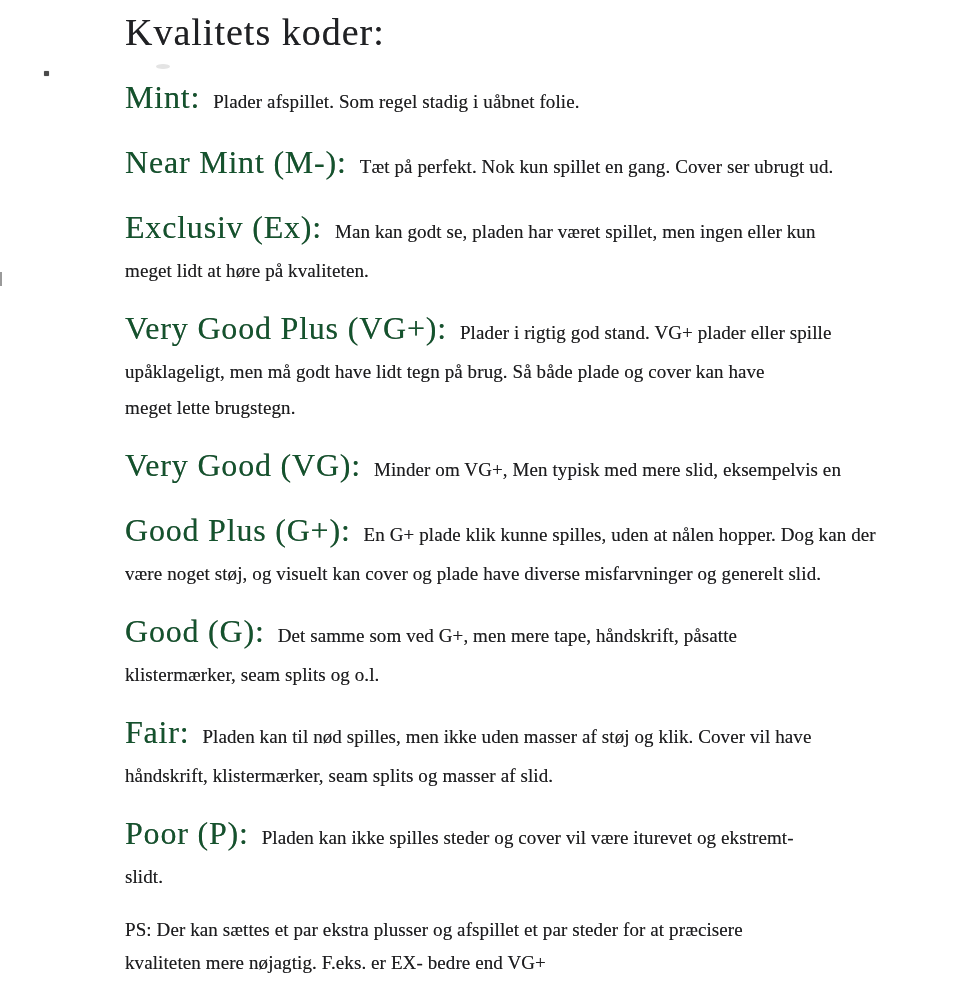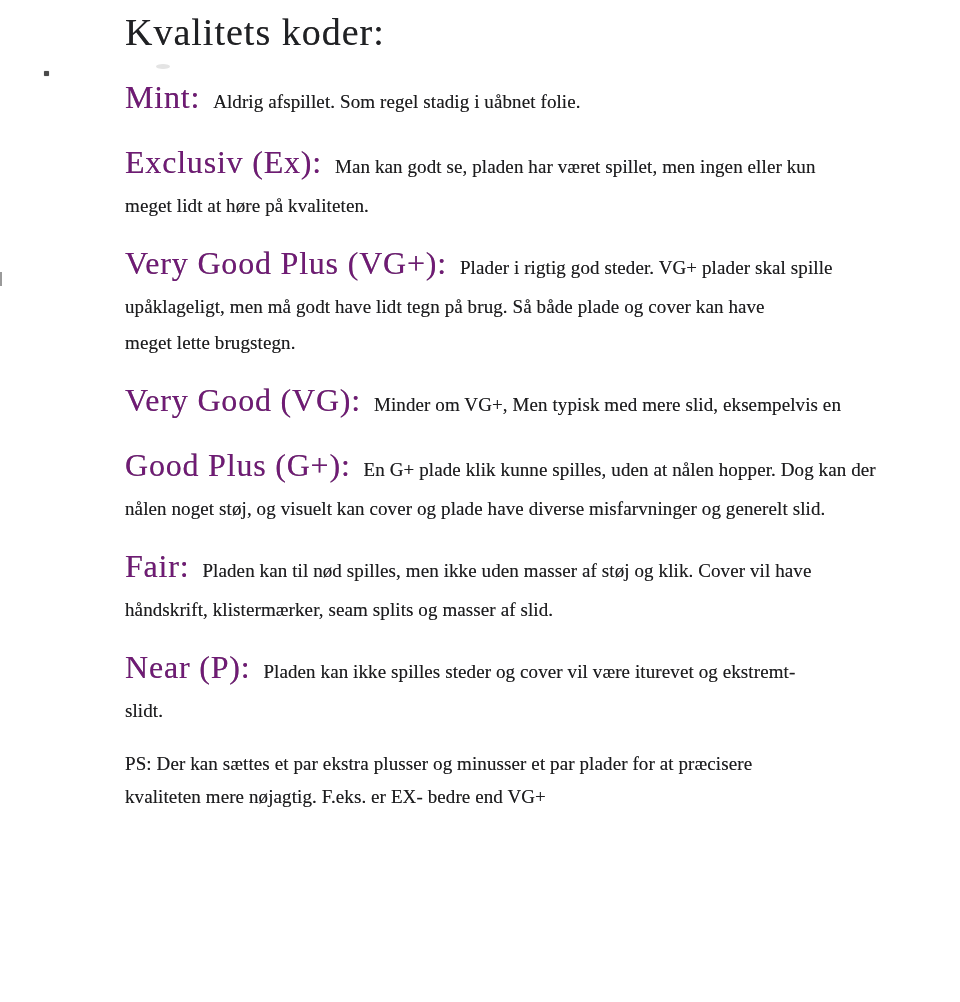--- a/index.html
+++ b/index.html
@@ -41,21 +41,21 @@
     letter-spacing: 0.1px;
     white-space: nowrap;
   }
   .grade .line.first {
     line-height: 42px;
   }
   .grade .term {
     font-size: 32px;
     letter-spacing: 0.8px;
     margin-right: 13px;
-    color: #701a75;
+    color: #14532d;
   }
   .ps {
     margin: 10px 0 0 0;
   }
   .ps .line {
     line-height: 33px;
     font-size: 19px;
     letter-spacing: 0.1px;
     white-space: nowrap;
   }
@@ -98,67 +98,78 @@
   <div class="artifact-dot"></div>
   <div class="artifact-edge"></div>
   <div class="artifact-smudge"></div>
 
   <div class="content">
 
     <h1 class="doc-title">Kvalitets koder:</h1>
 
     <div class="grade">
       <div class="line first">
-        <span class="term">Mint:</span><span class="desc">Aldrig afspillet. Som regel stadig i uåbnet folie.</span>
+        <span class="term">Mint:</span><span class="desc">Plader afspillet. Som regel stadig i uåbnet folie.</span>
       </div>
     </div>
 
+    <div class="grade">
+      <div class="line first">
+        <span class="term">Near Mint (M-):</span><span class="desc">Tæt på perfekt. Nok kun spillet en gang. Cover ser ubrugt ud.</span>
+      </div>
+    </div>
 
     <div class="grade">
       <div class="line first">
         <span class="term">Exclusiv (Ex):</span><span class="desc">Man kan godt se, pladen har været spillet, men ingen eller kun</span>
       </div>
       <div class="line">meget lidt at høre på kvaliteten.</div>
     </div>
 
     <div class="grade">
       <div class="line first">
-        <span class="term">Very Good Plus (VG+):</span><span class="desc">Plader i rigtig god steder. VG+ plader skal spille</span>
+        <span class="term">Very Good Plus (VG+):</span><span class="desc">Plader i rigtig god stand. VG+ plader eller spille</span>
       </div>
       <div class="line">upåklageligt, men må godt have lidt tegn på brug. Så både plade og cover kan have</div>
       <div class="line">meget lette brugstegn.</div>
     </div>
 
     <div class="grade">
       <div class="line first">
         <span class="term">Very Good (VG):</span><span class="desc">Minder om VG+, Men typisk med mere slid, eksempelvis en</span>
       </div>
     </div>
 
     <div class="grade">
       <div class="line first">
         <span class="term">Good Plus (G+):</span><span class="desc">En G+ plade klik kunne spilles, uden at nålen hopper. Dog kan der</span>
       </div>
-      <div class="line">nålen noget støj, og visuelt kan cover og plade have diverse misfarvninger og generelt slid.</div>
+      <div class="line">være noget støj, og visuelt kan cover og plade have diverse misfarvninger og generelt slid.</div>
     </div>
 
+    <div class="grade">
+      <div class="line first">
+        <span class="term">Good (G):</span><span class="desc">Det samme som ved G+, men mere tape, håndskrift, påsatte</span>
+      </div>
+      <div class="line">klistermærker, seam splits og o.l.</div>
+    </div>
 
     <div class="grade">
       <div class="line first">
         <span class="term">Fair:</span><span class="desc">Pladen kan til nød spilles, men ikke uden masser af støj og klik. Cover vil have</span>
       </div>
       <div class="line">håndskrift, klistermærker, seam splits og masser af slid.</div>
     </div>
 
     <div class="grade">
       <div class="line first">
-        <span class="term">Near (P):</span><span class="desc">Pladen kan ikke spilles steder og cover vil være iturevet og ekstremt-</span>
+        <span class="term">Poor (P):</span><span class="desc">Pladen kan ikke spilles steder og cover vil være iturevet og ekstremt-</span>
       </div>
       <div class="line">slidt.</div>
     </div>
 
     <div class="ps">
-      <div class="line">PS: Der kan sættes et par ekstra plusser og minusser et par plader for at præcisere</div>
+      <div class="line">PS: Der kan sættes et par ekstra plusser og afspillet et par steder for at præcisere</div>
       <div class="line">kvaliteten mere nøjagtig. F.eks. er EX- bedre end VG+</div>
     </div>
 
   </div>
 </div>
 
 </body></html>

